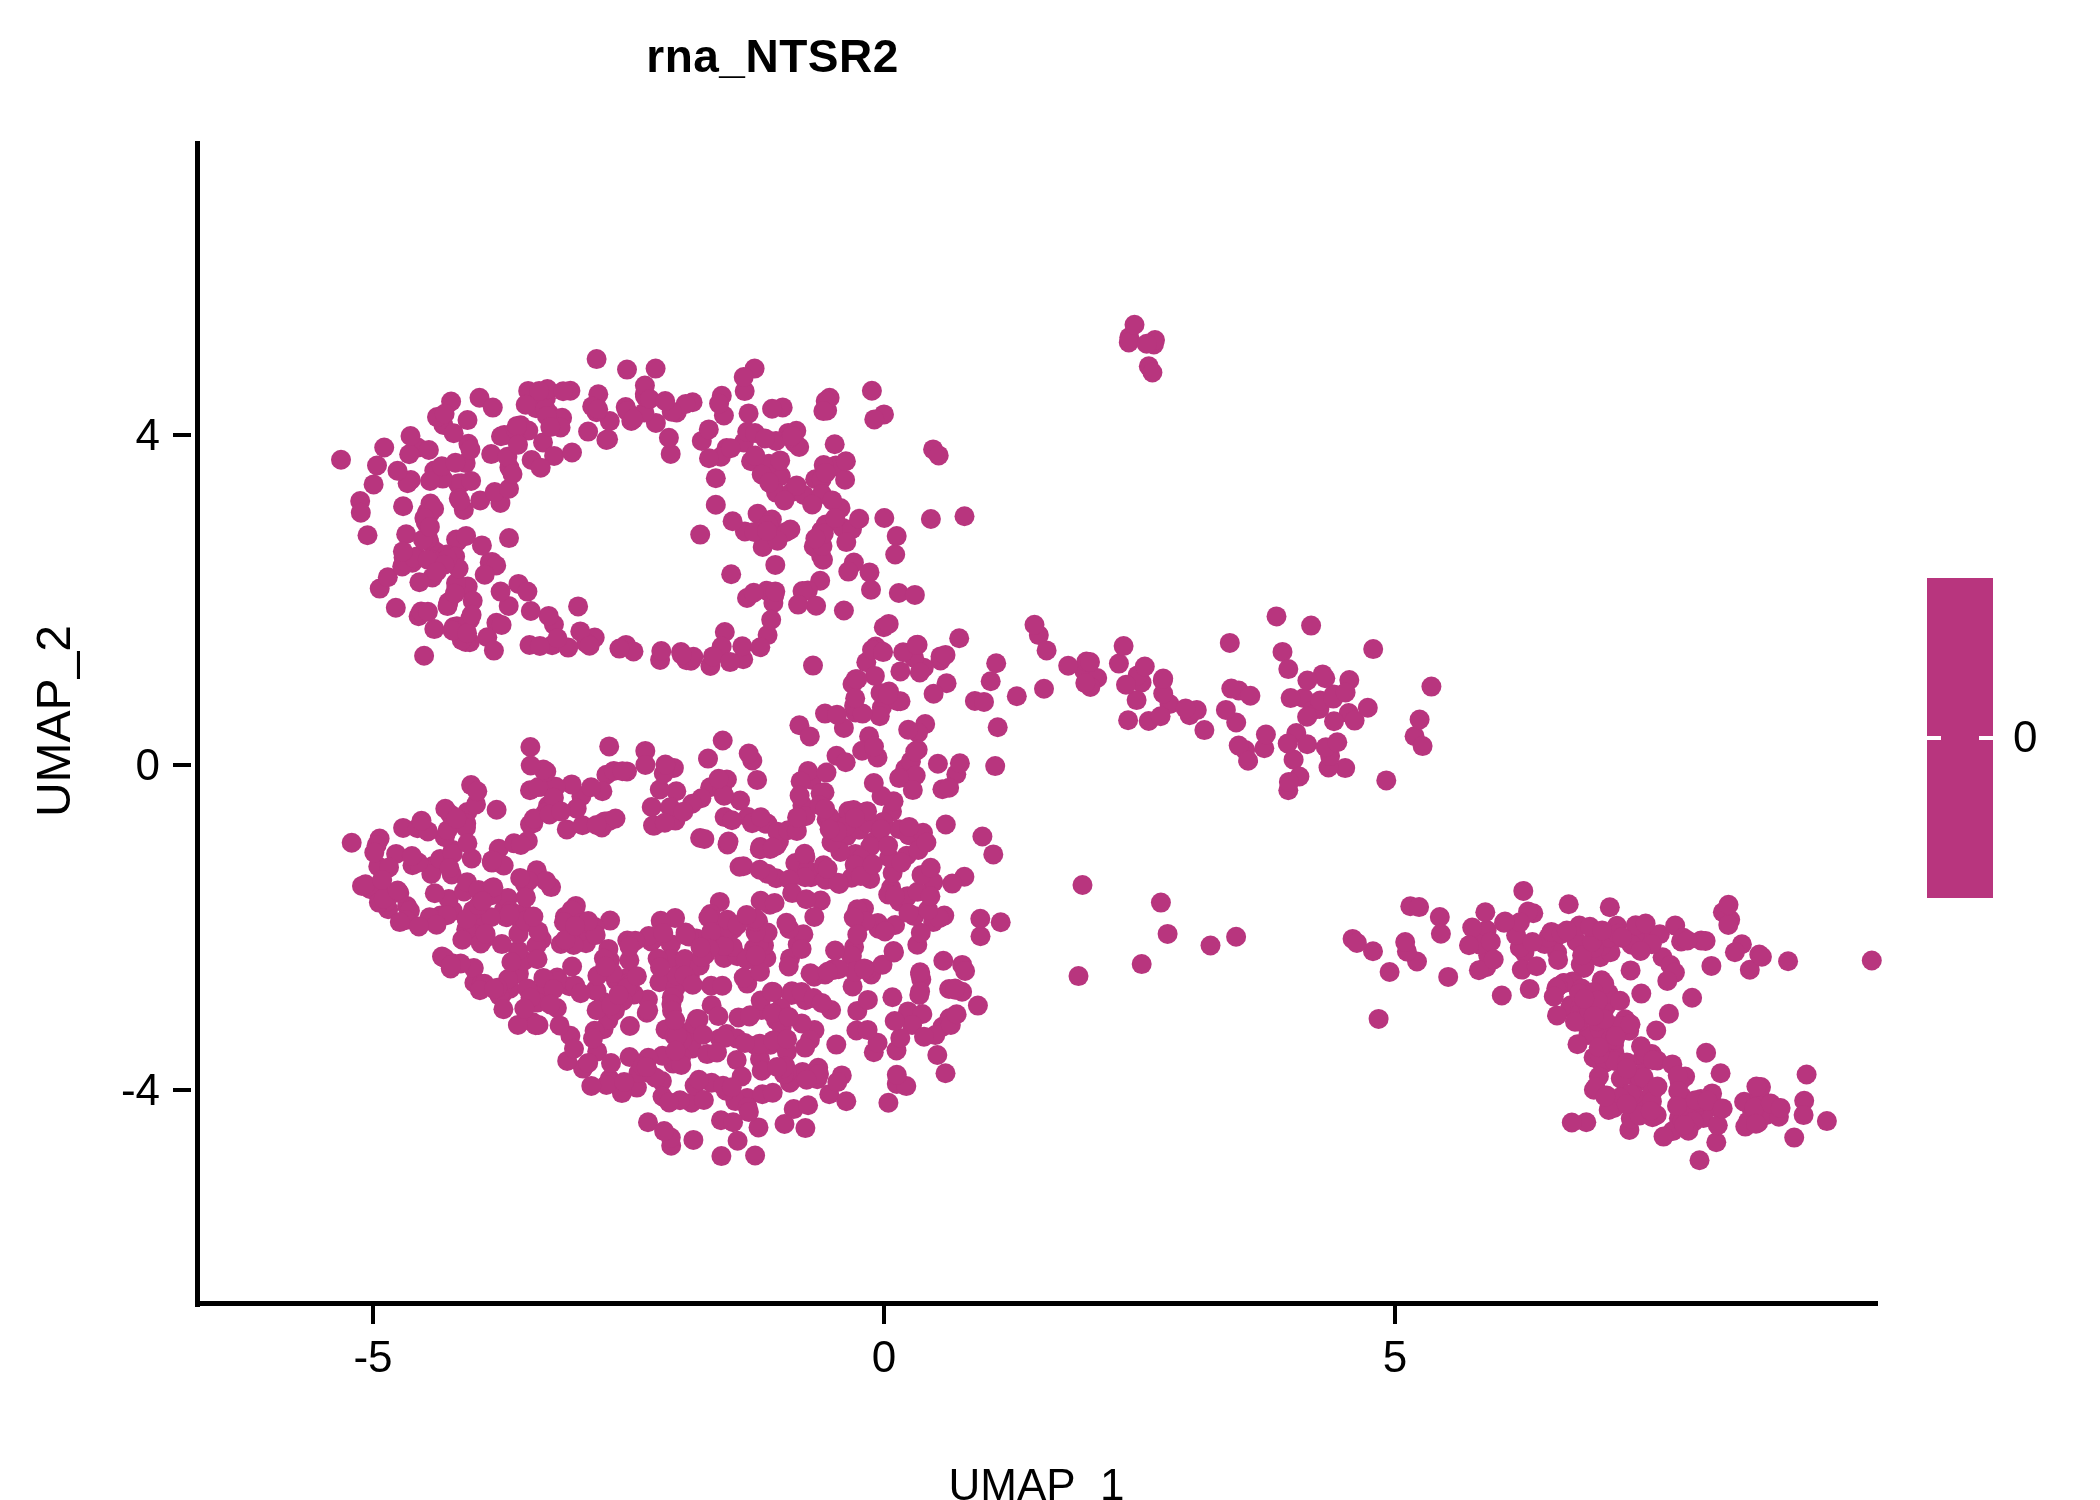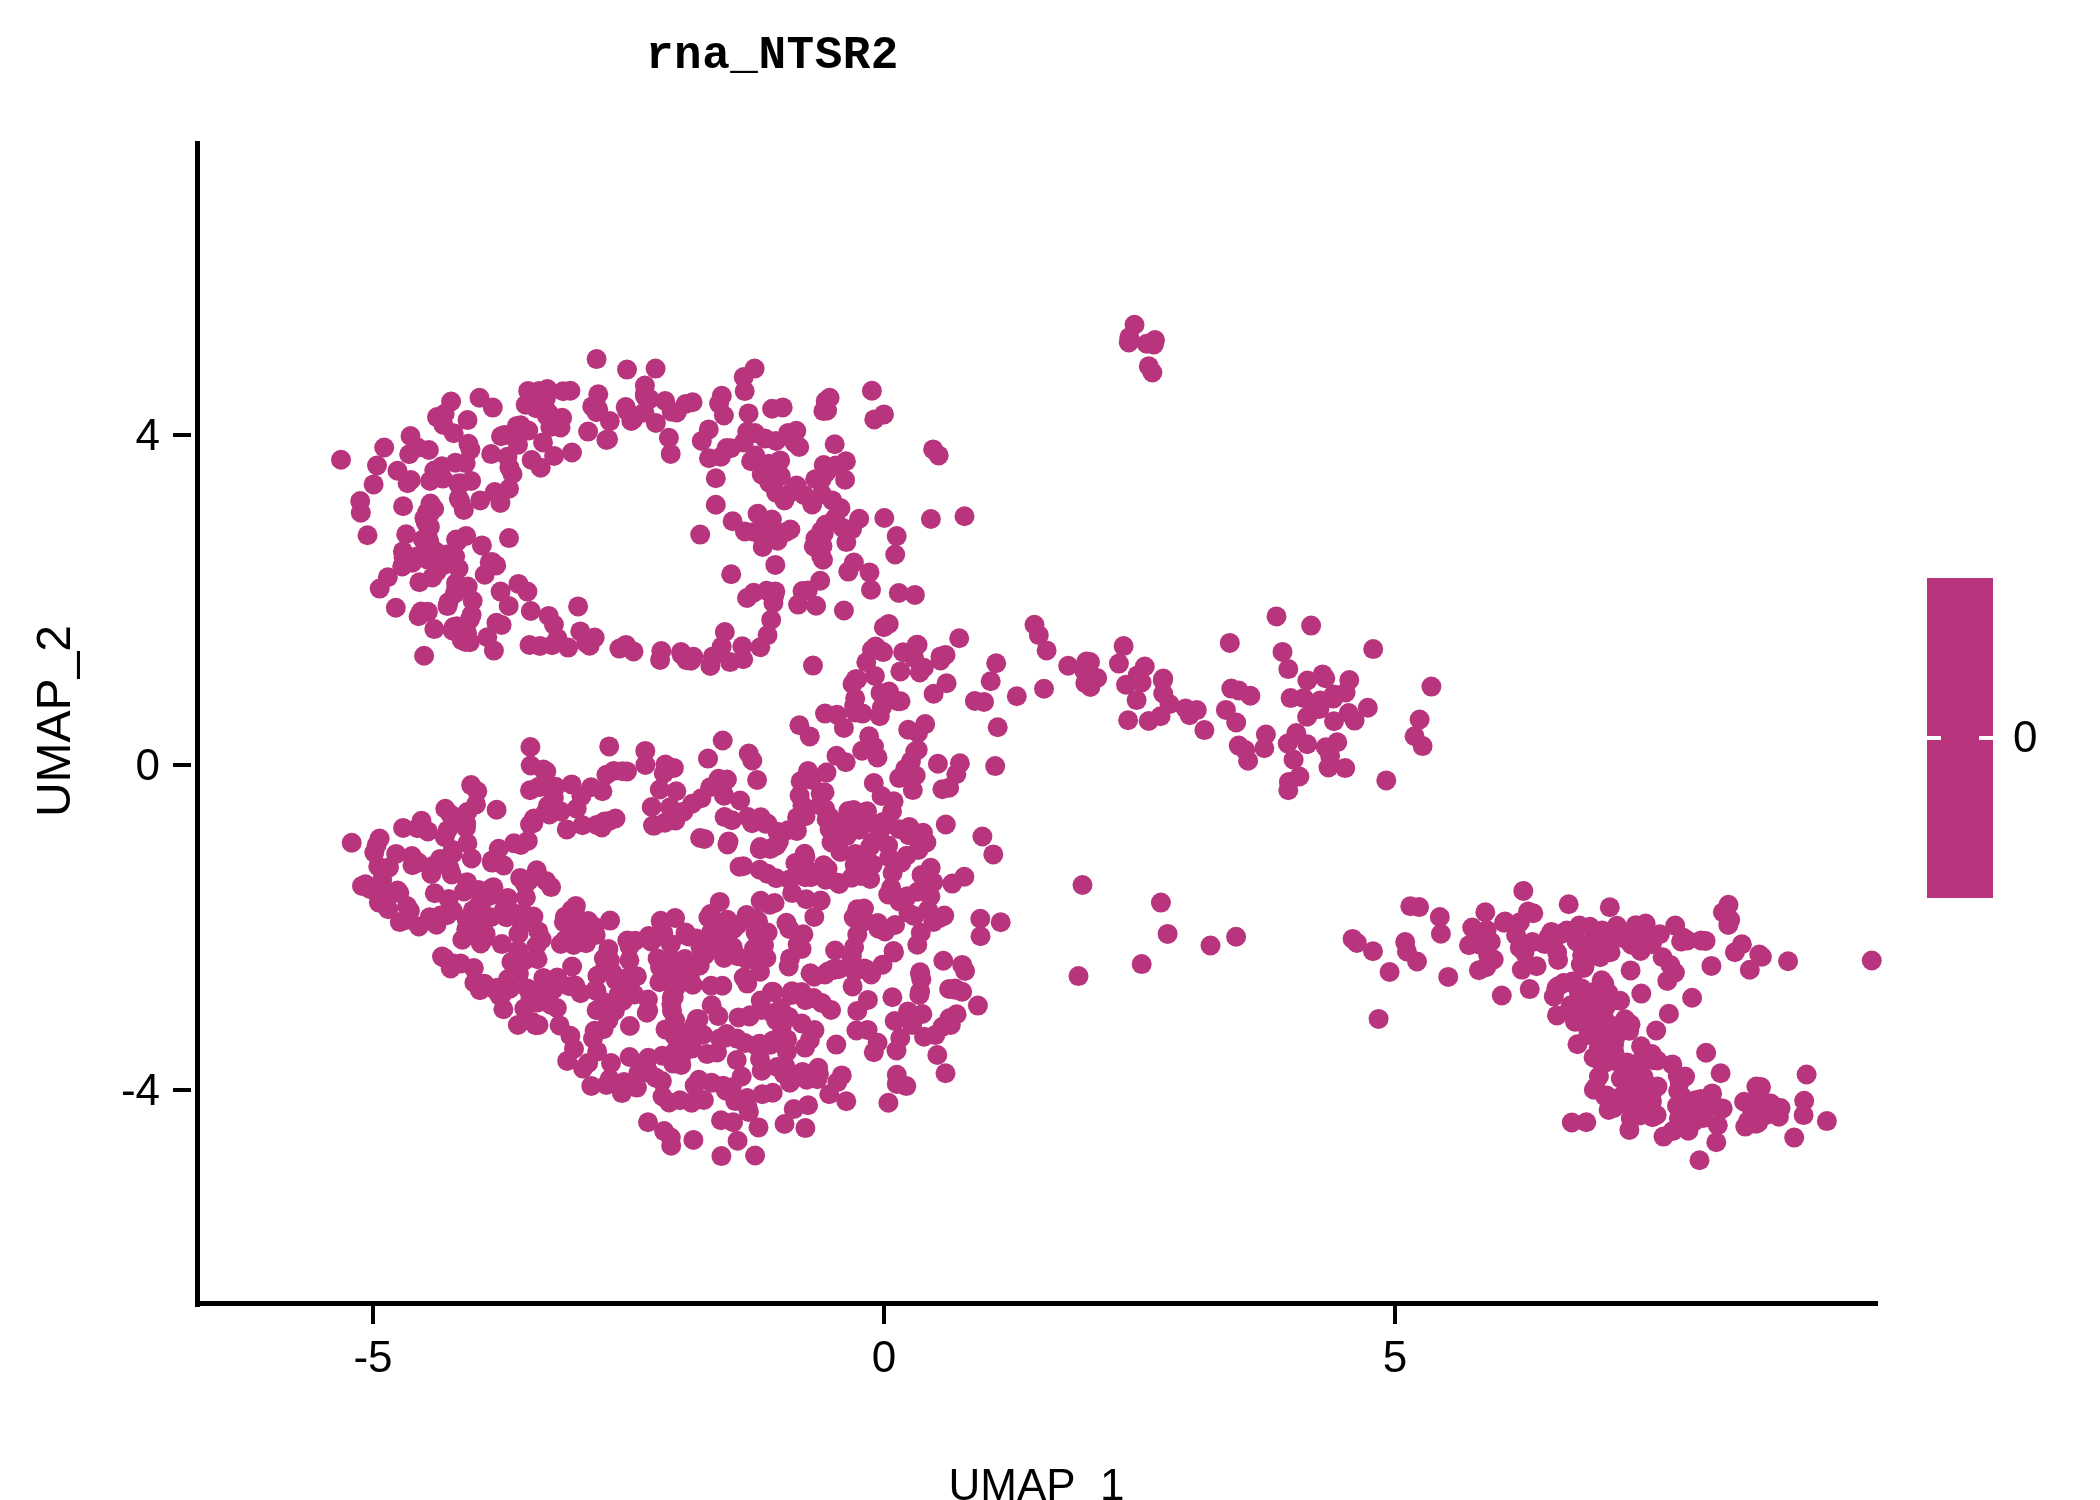--- a/index.html
+++ b/index.html
@@ -29,21 +29,20 @@
     left: 0;
     top: 28px;
     width: 1545px;
     text-align: center;
     font-size: 46px;
     font-weight: bold;
     letter-spacing: 0.5px;
     line-height: 56px;
     color: #000000;
     white-space: nowrap;
-    font-family: Liberation Mono, monospace;
   }
   #axis-y-line {
     position: absolute;
     left: 195px;
     top: 141px;
     width: 5px;
     height: 1166px;
     background: #000000;
   }
   #axis-x-line {

